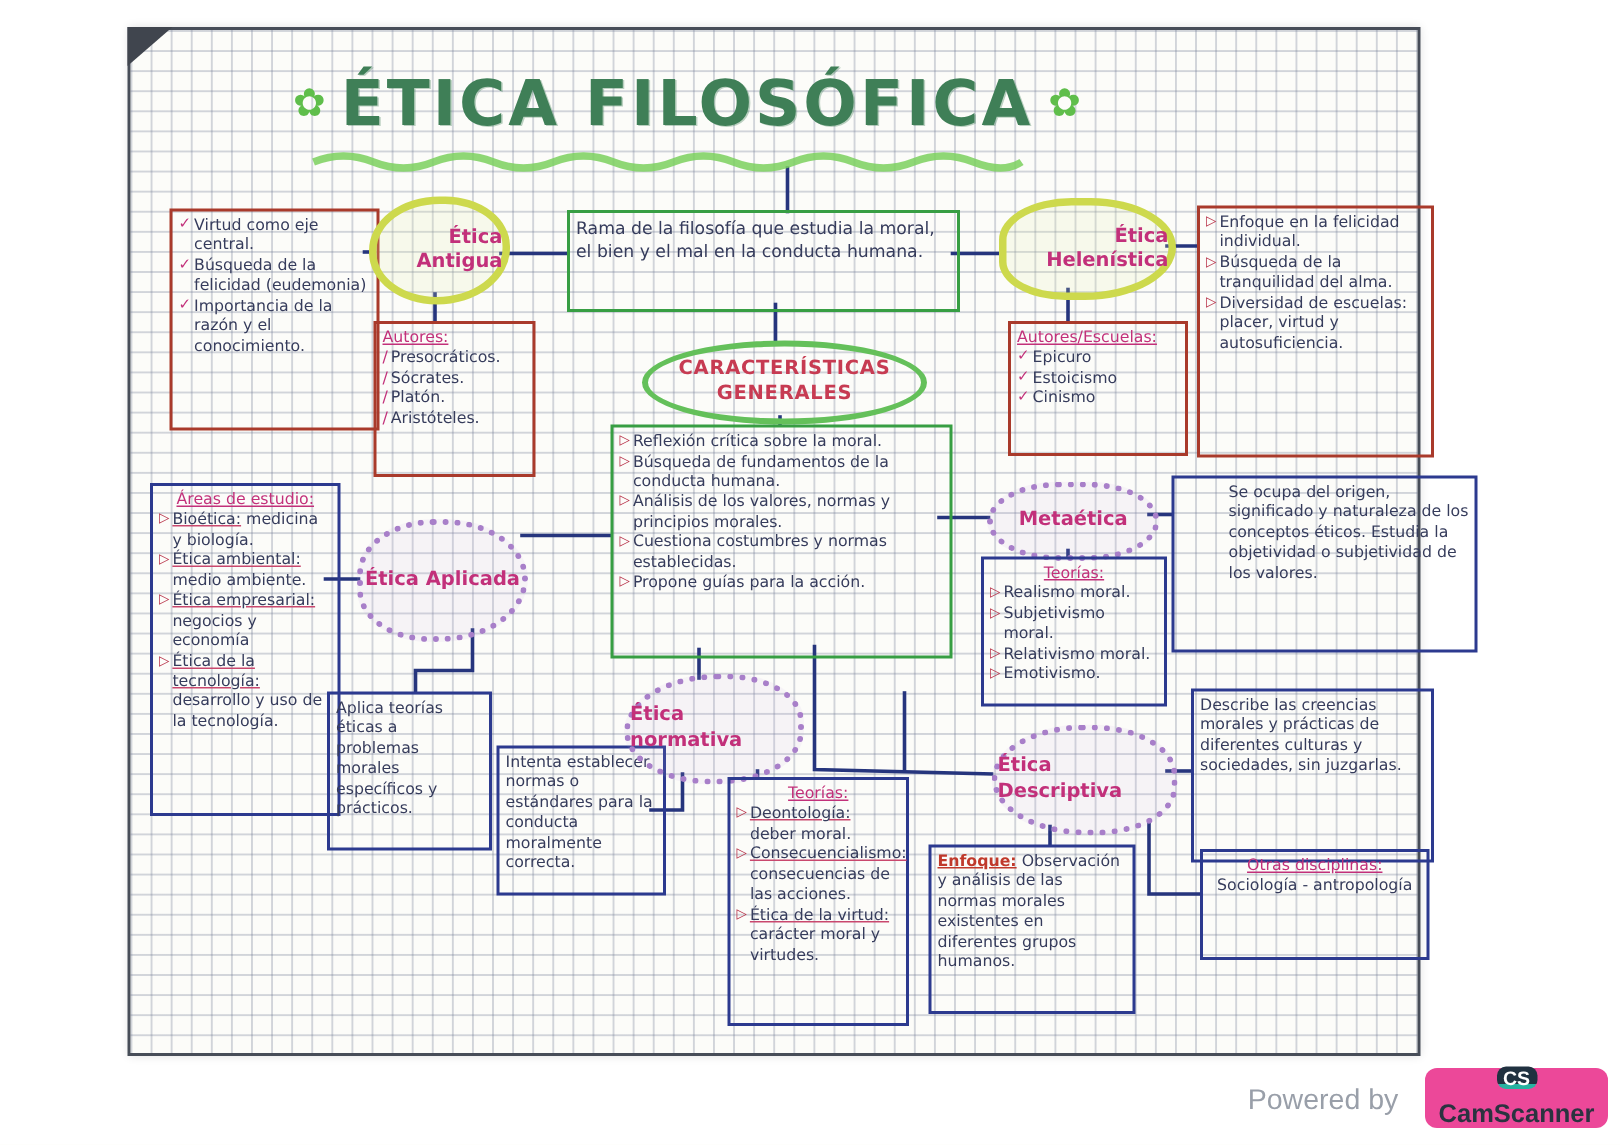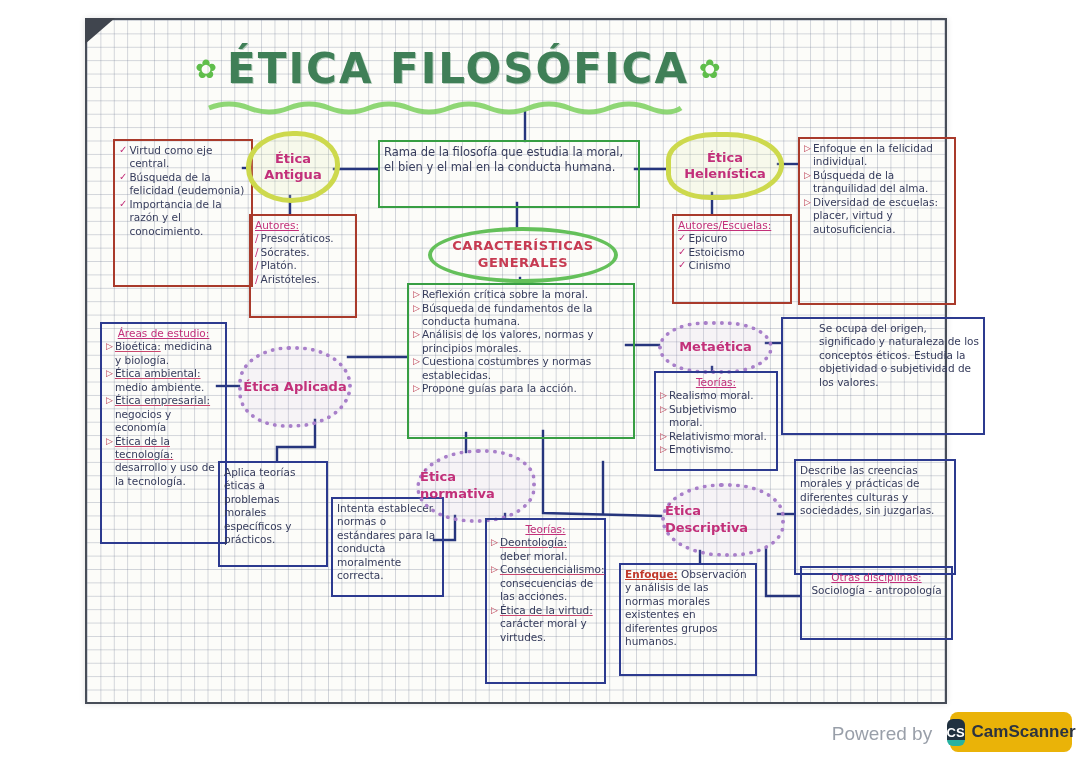--- a/index.html
+++ b/index.html
@@ -43,21 +43,21 @@
   .check{color:#c2307a;margin-right:2px;font-size:10px;flex:0 0 auto;}
   .slash{color:#c2307a;margin-right:2px;flex:0 0 auto;}
   .ph{color:#c2307a;font-weight:normal;text-decoration:underline;text-decoration-color:#c2307a;}
   .u{text-decoration:underline;text-decoration-color:#c9486e;}
   .red-u{color:#c0392b;font-weight:bold;text-decoration:underline;text-decoration-color:#c0392b;}
   .center{text-align:center;}
   
   .ring{
     position:absolute;border:5px solid #cdd94d;border-radius:50% 46% 52% 48%;
     background:rgba(230,238,170,0.18);
-    display:flex;align-items:center;justify-content:center;text-align:center;
+    display:flex;align-items:center;justify-content:center;text-align:right;
     color:#c2307a;font-weight:bold;font-size:13px;line-height:1.25;
   }
   .green-oval{
     position:absolute;border:4px solid #64c05a;border-radius:50%;
     display:flex;align-items:center;justify-content:center;text-align:center;
     color:#c73b52;font-weight:bold;font-size:13px;line-height:1.3;letter-spacing:0.5px;
   }
   
   .cloud{
     position:absolute;border:4px dotted #a87fc9;border-radius:48% 52% 55% 45%;
@@ -67,22 +67,22 @@
   }
   
   svg.connectors{position:absolute;left:0;top:0;pointer-events:none;}
   
   .powered{
     position:absolute;left:822px;top:723px;width:120px;text-align:center;
     font-family:"Liberation Sans",sans-serif;font-size:19px;color:#999fa9;
   }
   .cs-pill{
     position:absolute;left:950px;top:712px;height:40px;width:122px;
-    background:#eab308;border-radius:8px;display:flex;align-items:center;
-    justify-content:center;gap:7px;
+    background:#ec4899;border-radius:8px;display:flex;align-items:center;
+    justify-content:center;gap:7px;flex-direction:column;
   }
   .cs-logo{
     width:27px;height:27px;border-radius:6px;
     background:linear-gradient(#203140 76%, #27b2a1 76%);
     color:#ffffff;font-weight:bold;font-size:13px;
     display:flex;align-items:center;justify-content:center;
     font-family:"Liberation Sans",sans-serif;
   }
   .cs-brand{
     font-family:"Liberation Sans",sans-serif;font-size:17px;font-weight:600;color:#2b3340;

